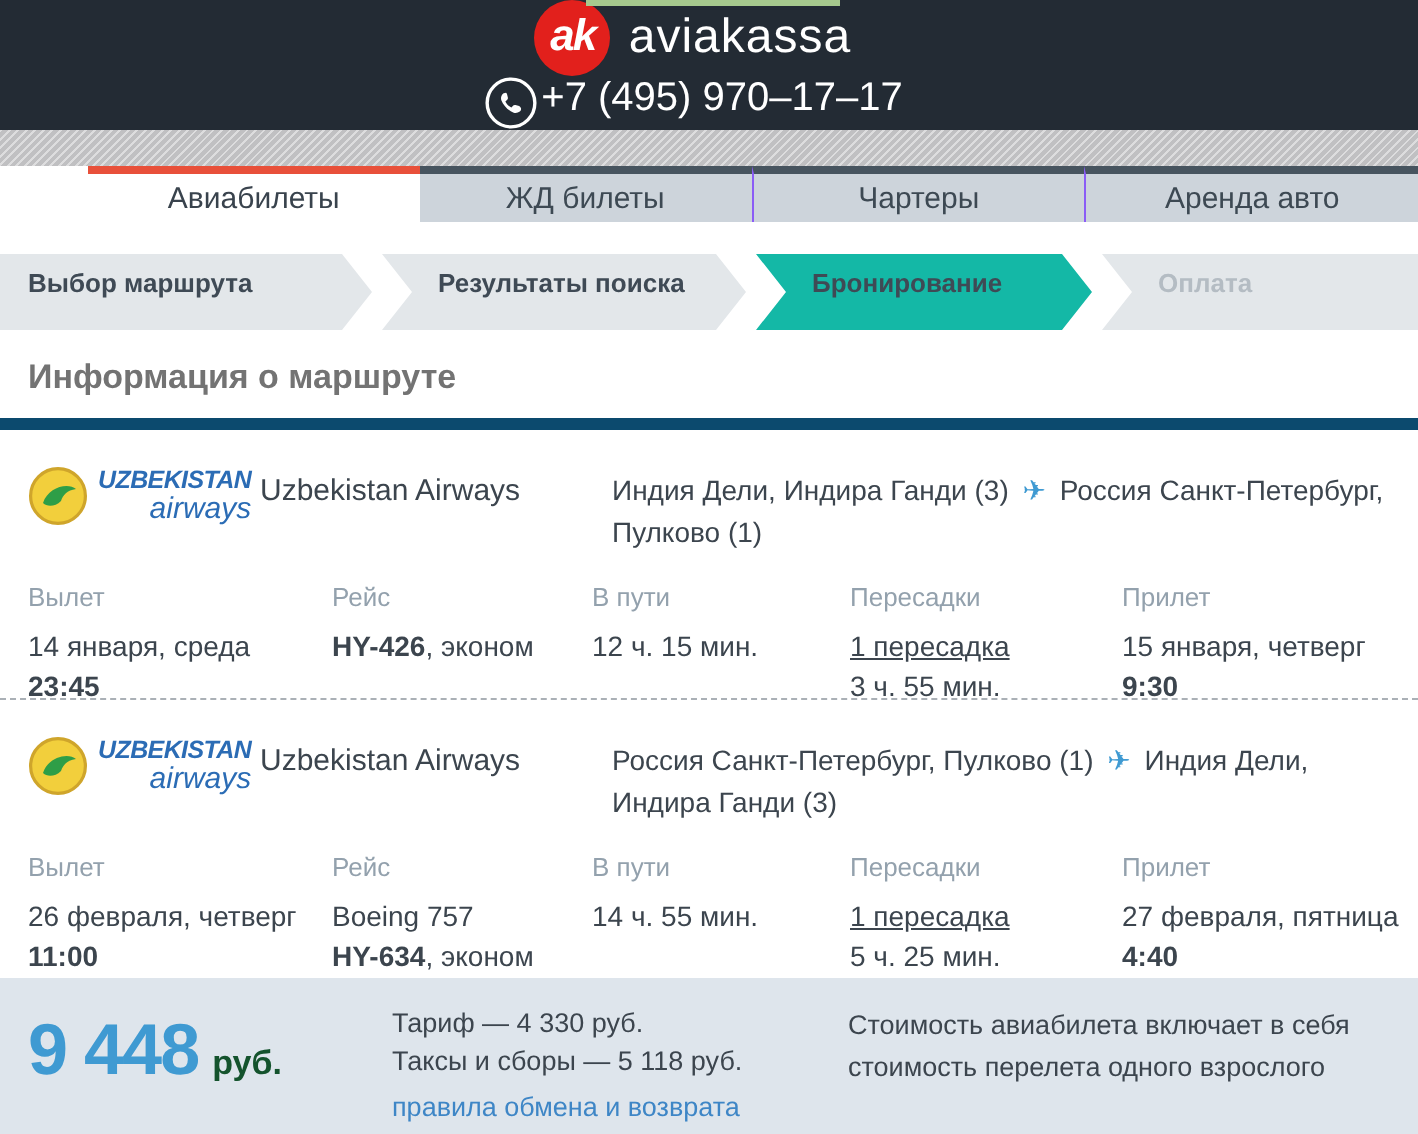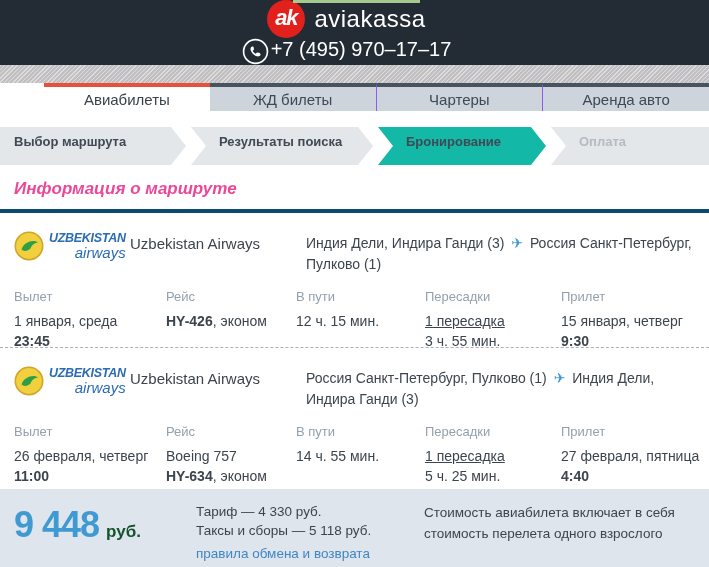--- a/index.html
+++ b/index.html
@@ -30,21 +30,21 @@
   .steps { display:flex; margin-top:16px; height:38px; }
   .step { display:flex; align-items:flex-end; background:#e3e7ea; color:#3f4a55; font-size:13px; font-weight:bold; padding:0 14px 16px 28px; margin-right:5px;
           clip-path:polygon(0 0, calc(100% - 15px) 0, 100% 50%, calc(100% - 15px) 100%, 0 100%, 15px 50%); }
   .step.first { clip-path:polygon(0 0, calc(100% - 15px) 0, 100% 50%, calc(100% - 15px) 100%, 0 100%); padding-left:14px; }
   .step.last { clip-path:polygon(0 0, 100% 0, 100% 100%, 0 100%, 15px 50%); flex:1; margin-right:0; }
   .step.active { background:#14b8a6; }
   .step.disabled { color:#b4bcc3; cursor:default; }
   .w1 { width:186px; } .w2 { width:182px; } .w3 { width:168px; }
 
   
-  .section-title { margin-top:14px; padding:0 14px 10px 14px; color:#ec4899; font-size:17px; font-weight:bold; border-bottom:4px solid #0c4a6e;font-style:italic; }
+  .section-title { margin-top:14px; padding:0 14px 10px 14px; color:#737373; font-size:17px; font-weight:bold; border-bottom:6px solid #0c4a6e; }
 
   
   .flight { padding-top:10px; }
   .airline-row { display:flex; align-items:flex-start; padding:4px 14px 0 14px; min-height:52px; }
   .uzlogo { width:116px; display:flex; align-items:center; gap:5px; flex-shrink:0; margin-top:4px; }
   .uzlogo svg { flex-shrink:0; }
   .uzlogo-text { display:flex; flex-direction:column; align-items:flex-end; line-height:1; }
   .uzlogo-l1 { color:#2b6cb5; font-weight:bold; font-style:italic; font-size:12.5px; letter-spacing:-0.3px; }
   .uzlogo-l2 { color:#2b6cb5; font-style:italic; font-size:15px; margin-top:1px; }
   .airline-name { width:176px; font-size:15px; color:#3c454e; margin-top:8px; flex-shrink:0; }
@@ -139,21 +139,21 @@
       <div class="airline-name">Uzbekistan Airways</div>
       <div class="route">
         <span>Индия Дели, Индира Ганди (3)</span>
         <span class="plane">✈</span>
         <span>Россия Санкт-Петербург, Пулково (1)</span>
       </div>
     </div>
     <div class="cols">
       <div class="col c1">
         <div class="lbl">Вылет</div>
-        <div>1 января, среда</div>
+        <div>14 января, среда</div>
         <div class="b">23:45</div>
       </div>
       <div class="col c2">
         <div class="lbl">Рейс</div>
         <div><span class="b">HY-426</span><span>, эконом</span></div>
       </div>
       <div class="col c3">
         <div class="lbl">В пути</div>
         <div>12 ч. 15 мин.</div>
       </div>

